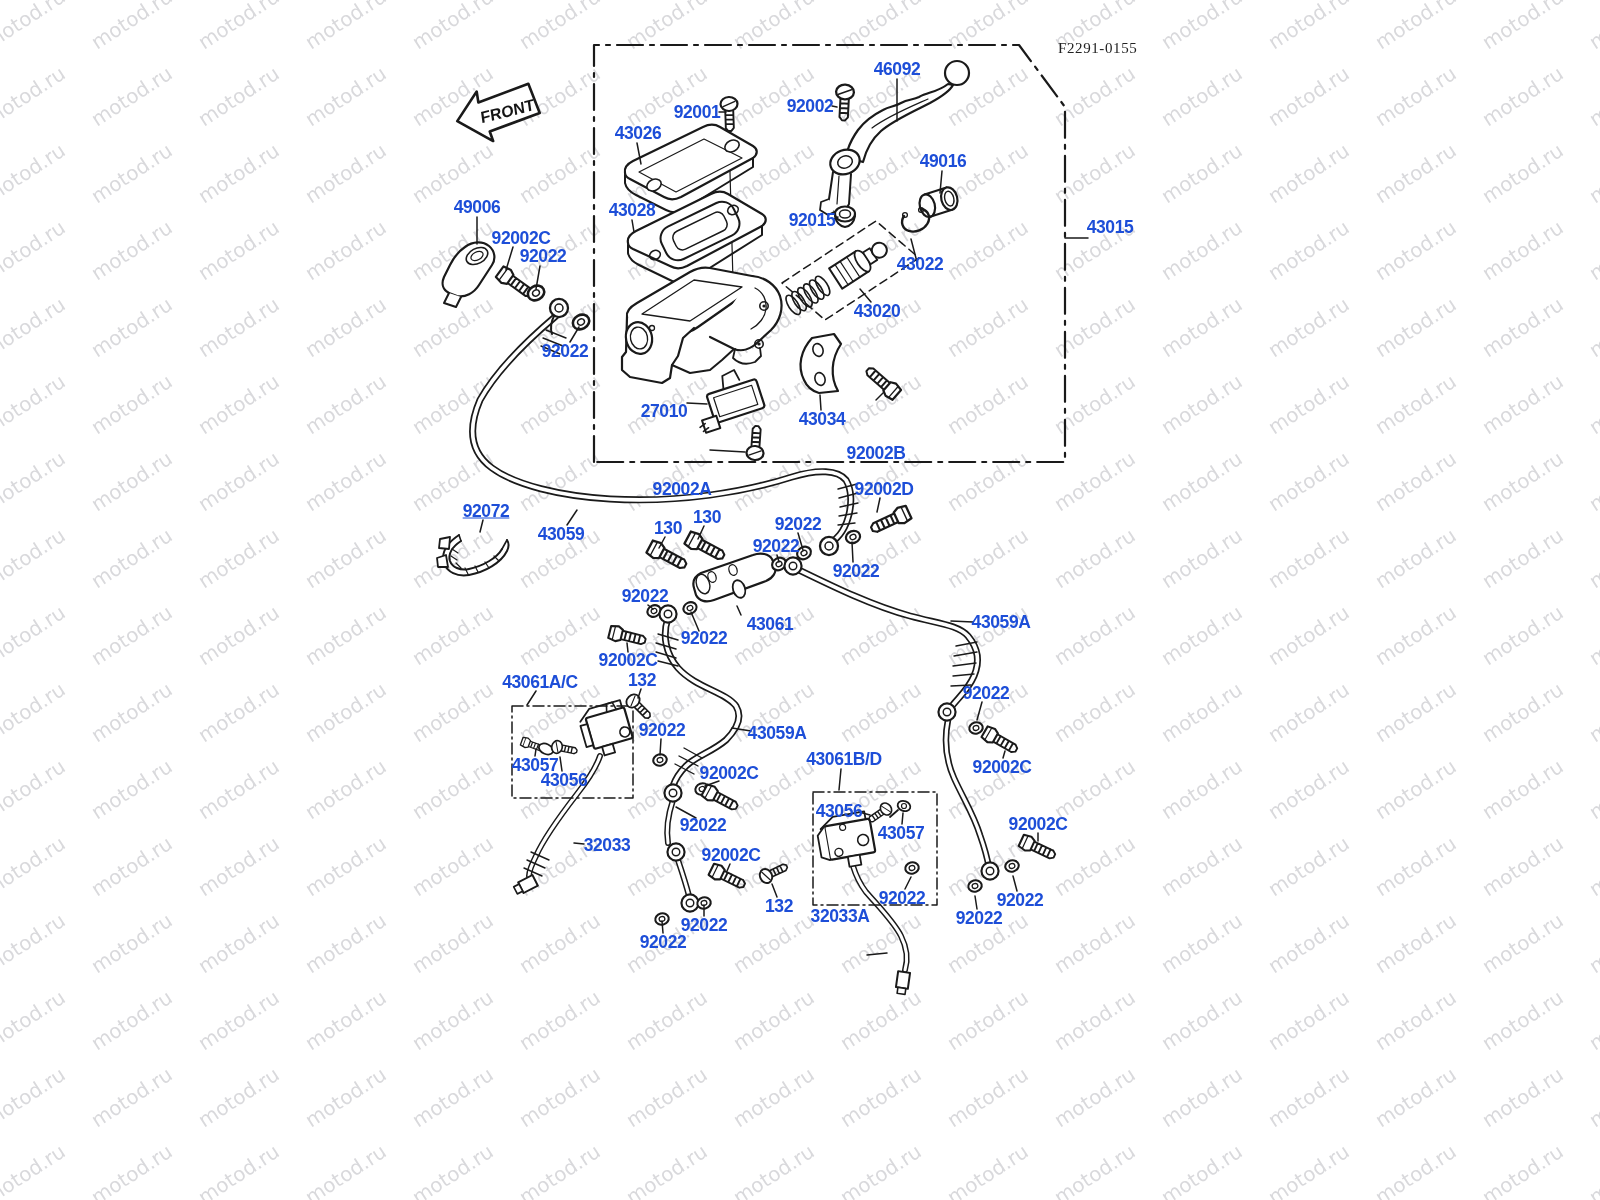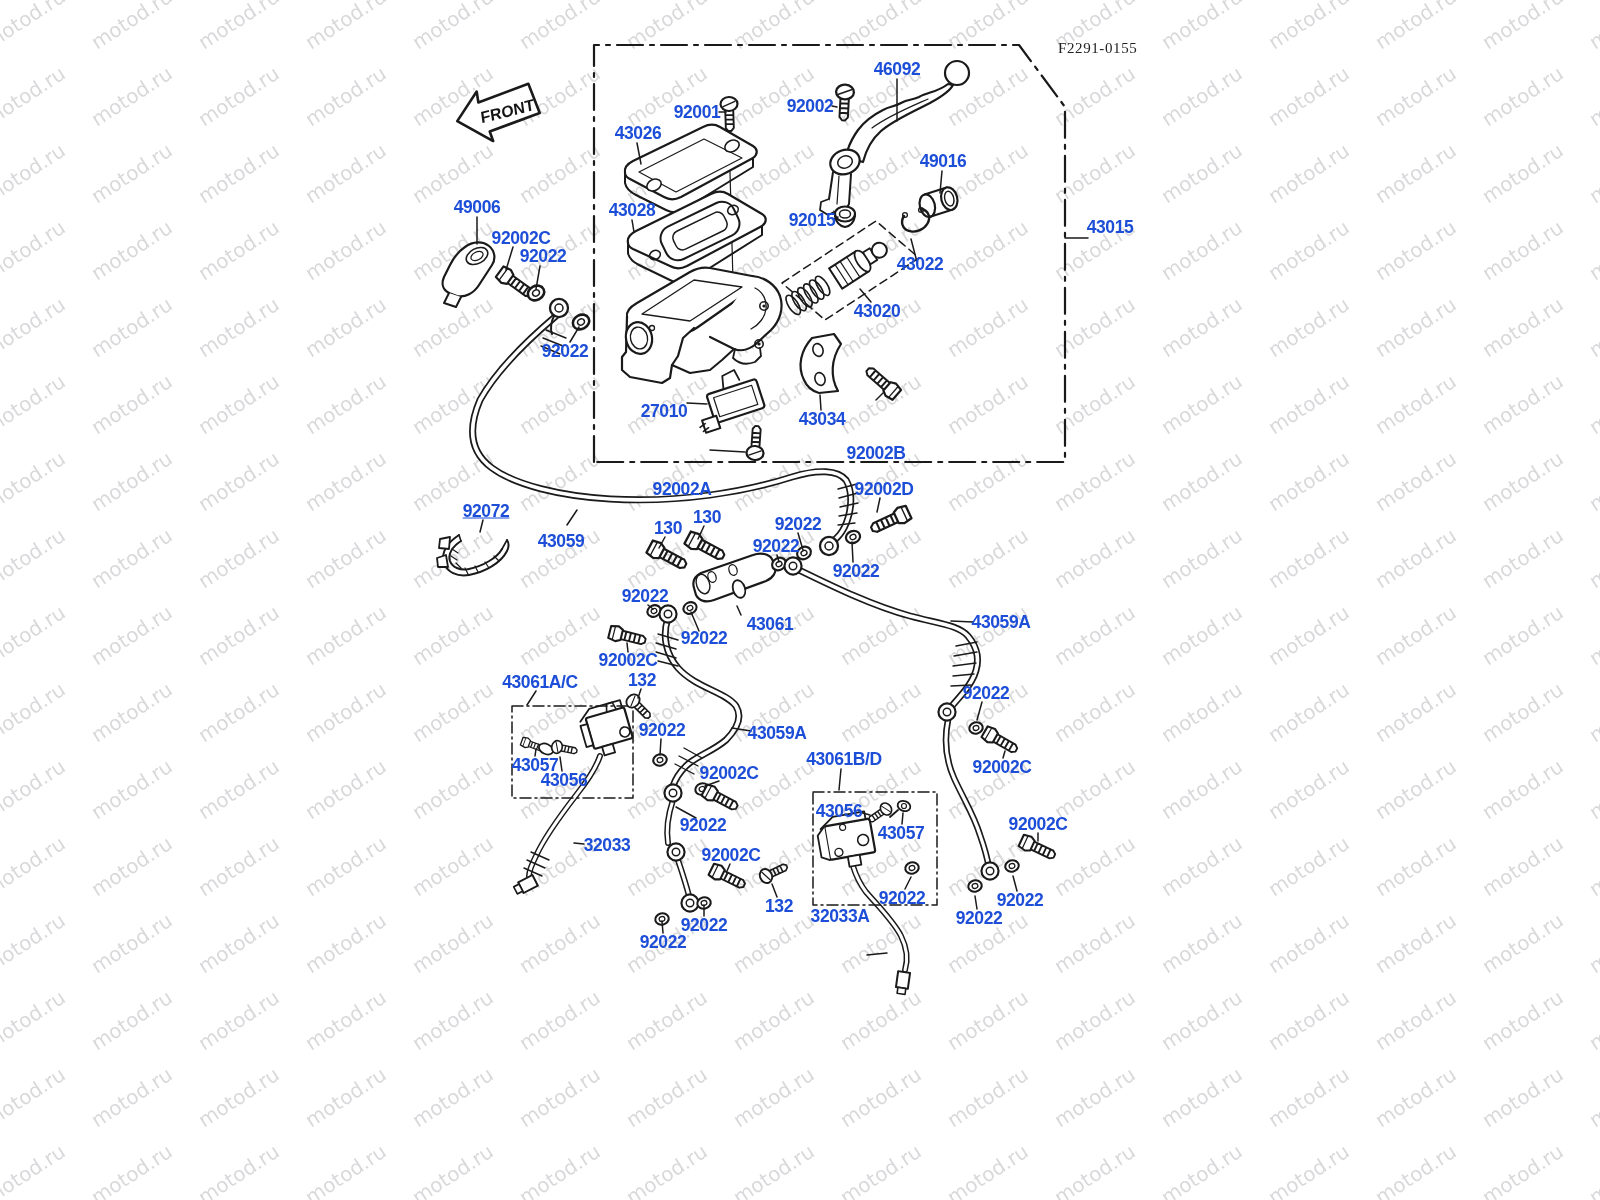--- a/index.html
+++ b/index.html
@@ -395,21 +395,21 @@
       <div class="part-label" style="left: 632px; top: 210px;">43028</div>
       <div class="part-label" style="left: 664px; top: 403px; margin-top: 8px;">27010</div>
       <div class="part-label" style="left: 822px; top: 419px;">43034</div>
       <div class="part-label" style="left: 876px; top: 409px; margin-top: 44px;">92002B</div>
       <div class="part-label" style="left: 682px; top: 449px; margin-top: 40px;">92002A</div>
       <div class="part-label" style="left: 477px; top: 207px;">49006</div>
       <div class="part-label" style="left: 521px; top: 238px;">92002C</div>
       <div class="part-label" style="left: 543px; top: 256px;">92022</div>
       <div class="part-label" style="left: 565px; top: 351px;">92022</div>
       <div class="part-label" style="left: 486px; top: 511px; text-decoration: underline;">92072</div>
-      <div class="part-label" style="left: 561px; top: 534px; margin-top: 7px;">43059</div>
+      <div class="part-label" style="left: 561px; top: 534px;">43059</div>
       <div class="part-label" style="left: 668px; top: 528px;">130</div>
       <div class="part-label" style="left: 707px; top: 517px;">130</div>
       <div class="part-label" style="left: 798px; top: 524px;">92022</div>
       <div class="part-label" style="left: 884px; top: 489px;">92002D</div>
       <div class="part-label" style="left: 776px; top: 546px;">92022</div>
       <div class="part-label" style="left: 856px; top: 571px;">92022</div>
       <div class="part-label" style="left: 1001px; top: 622px;">43059A</div>
       <div class="part-label" style="left: 770px; top: 624px;">43061</div>
       <div class="part-label" style="left: 645px; top: 596px;">92022</div>
       <div class="part-label" style="left: 704px; top: 638px;">92022</div>

